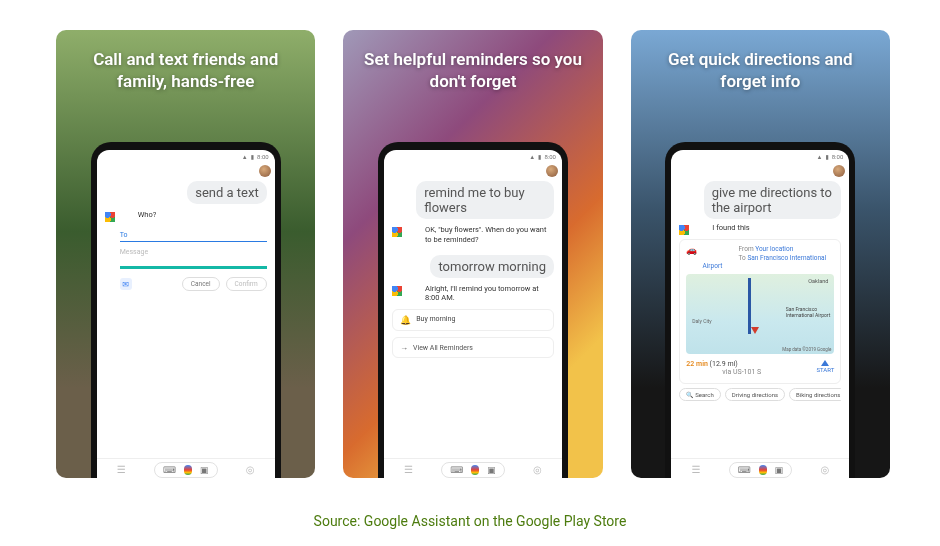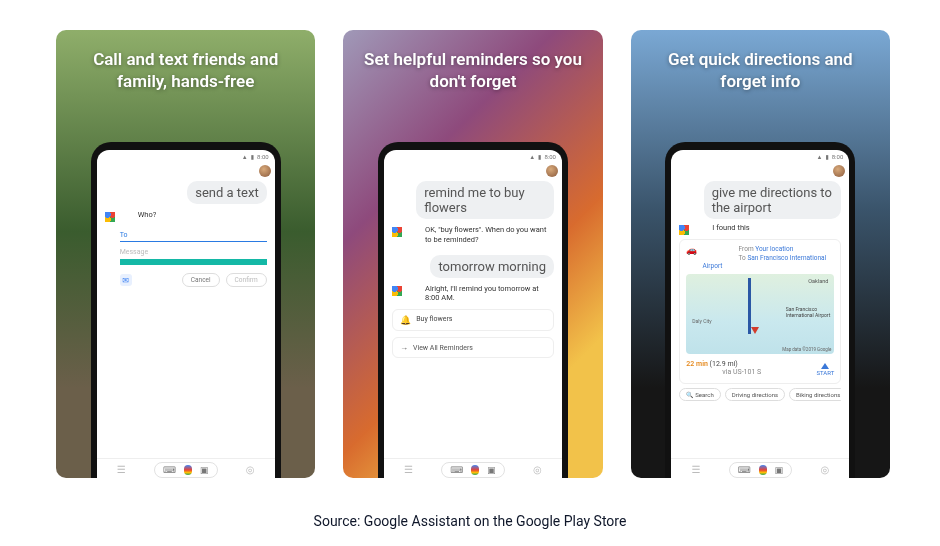--- a/index.html
+++ b/index.html
@@ -126,22 +126,22 @@
       radial-gradient(circle at 75% 75%, #34A853 30%, transparent 32%);
   }
   .assistant-text { font-size: 7.5px; color:#333; line-height:1.3; }
   .to-line {
     border-bottom: 1px solid #2a7ae2;
     padding: 3px 0 2px 0;
     color:#2a7ae2;
     font-size:7px;
   }
   .msg-line {
-    border-bottom: 6px solid #14b8a6;
-    padding: 6px 0 3px 0;
+    border-bottom: 3px solid #14b8a6;
+    padding: 6px 0 10px 0;
     color:#bbb;
     font-size:7px;
   }
   .btn-row { display:flex; gap:6px; justify-content:flex-end; align-items:center; margin-top:8px;}
   .pill-btn {
     border:1px solid #ddd; border-radius:10px;
     padding:2px 8px; font-size:6.5px; color:#777;
   }
   .pill-btn.primary { color:#bbb; }
   .sq-icon {
@@ -186,21 +186,21 @@
     border-right:4px solid transparent;
     border-top:7px solid #d23b2b;
   }
   .map-labels { position:absolute; right:4px; top:40%; font-size:5px; color:#444; text-align:left; line-height:1.2;}
   .map-label-left { position:absolute; left:6px; top:55%; font-size:5px; color:#666;}
   .map-attr { position:absolute; right:3px; bottom:2px; font-size:4.5px; color:#666;}
   .map-city { position:absolute; right:6px; top:4px; font-size:5.5px; color:#555; }
 
   .route-card {
     border:1px solid #eee; border-radius:6px; padding:5px 7px;
-    display:flex; justify-content:space-between; align-items:flex-end;
+    display:flex; justify-content:space-between; align-items:flex-start;
   }
   .chip-row { display:flex; gap:4px; overflow:hidden; }
   .chip {
     border:1px solid #ddd; border-radius:10px;
     padding:2px 6px; font-size:6px; color:#555; background:#fff;
     white-space:nowrap;
   }
 
   .dock {
     height: 22px;
@@ -216,21 +216,21 @@
     padding:2px 8px;
   }
   .dock-center span { font-size:9px; color:#777; }
   .mic {
     width:8px;height:10px;border-radius:4px;
     background: linear-gradient(180deg,#4285F4 0%, #EA4335 50%, #FBBC05 75%, #34A853 100%);
   }
 
   .source {
     text-align:center;
-    color:#0f172a;
+    color:#4d7c0f;
     font-size:14px;
     margin-top: 35px;
   }
   .car-icon { font-size:9px; }
   .start-col { display:flex; flex-direction:column; align-items:center; color:#3a78d8; font-size:6px;}
   .start-col .tri {
     width:0;height:0;border-left:4px solid transparent;border-right:4px solid transparent;border-bottom:6px solid #3a78d8;
   }
 </style>
 </head>
@@ -296,21 +296,21 @@
               <div class="assistant-text">OK, "buy flowers". When do you want to be reminded?</div>
             </div>
             <div class="user-msg right-tight">tomorrow morning</div>
             <div class="assistant-block">
               <div class="dots"></div>
               <div class="assistant-text">Alright, I'll remind you tomorrow at 8:00 AM.</div>
             </div>
             <div class="card">
               <div class="card-row">
                 <span class="bell-icon">🔔</span>
-                <span>Buy flowers</span>
+                <span>Buy morning</span>
               </div>
             </div>
             <div class="card">
               <div class="link-row">
                 <span class="arrow">→</span>
                 <span>View All Reminders</span>
               </div>
             </div>
           </div>
           <div class="dock">

